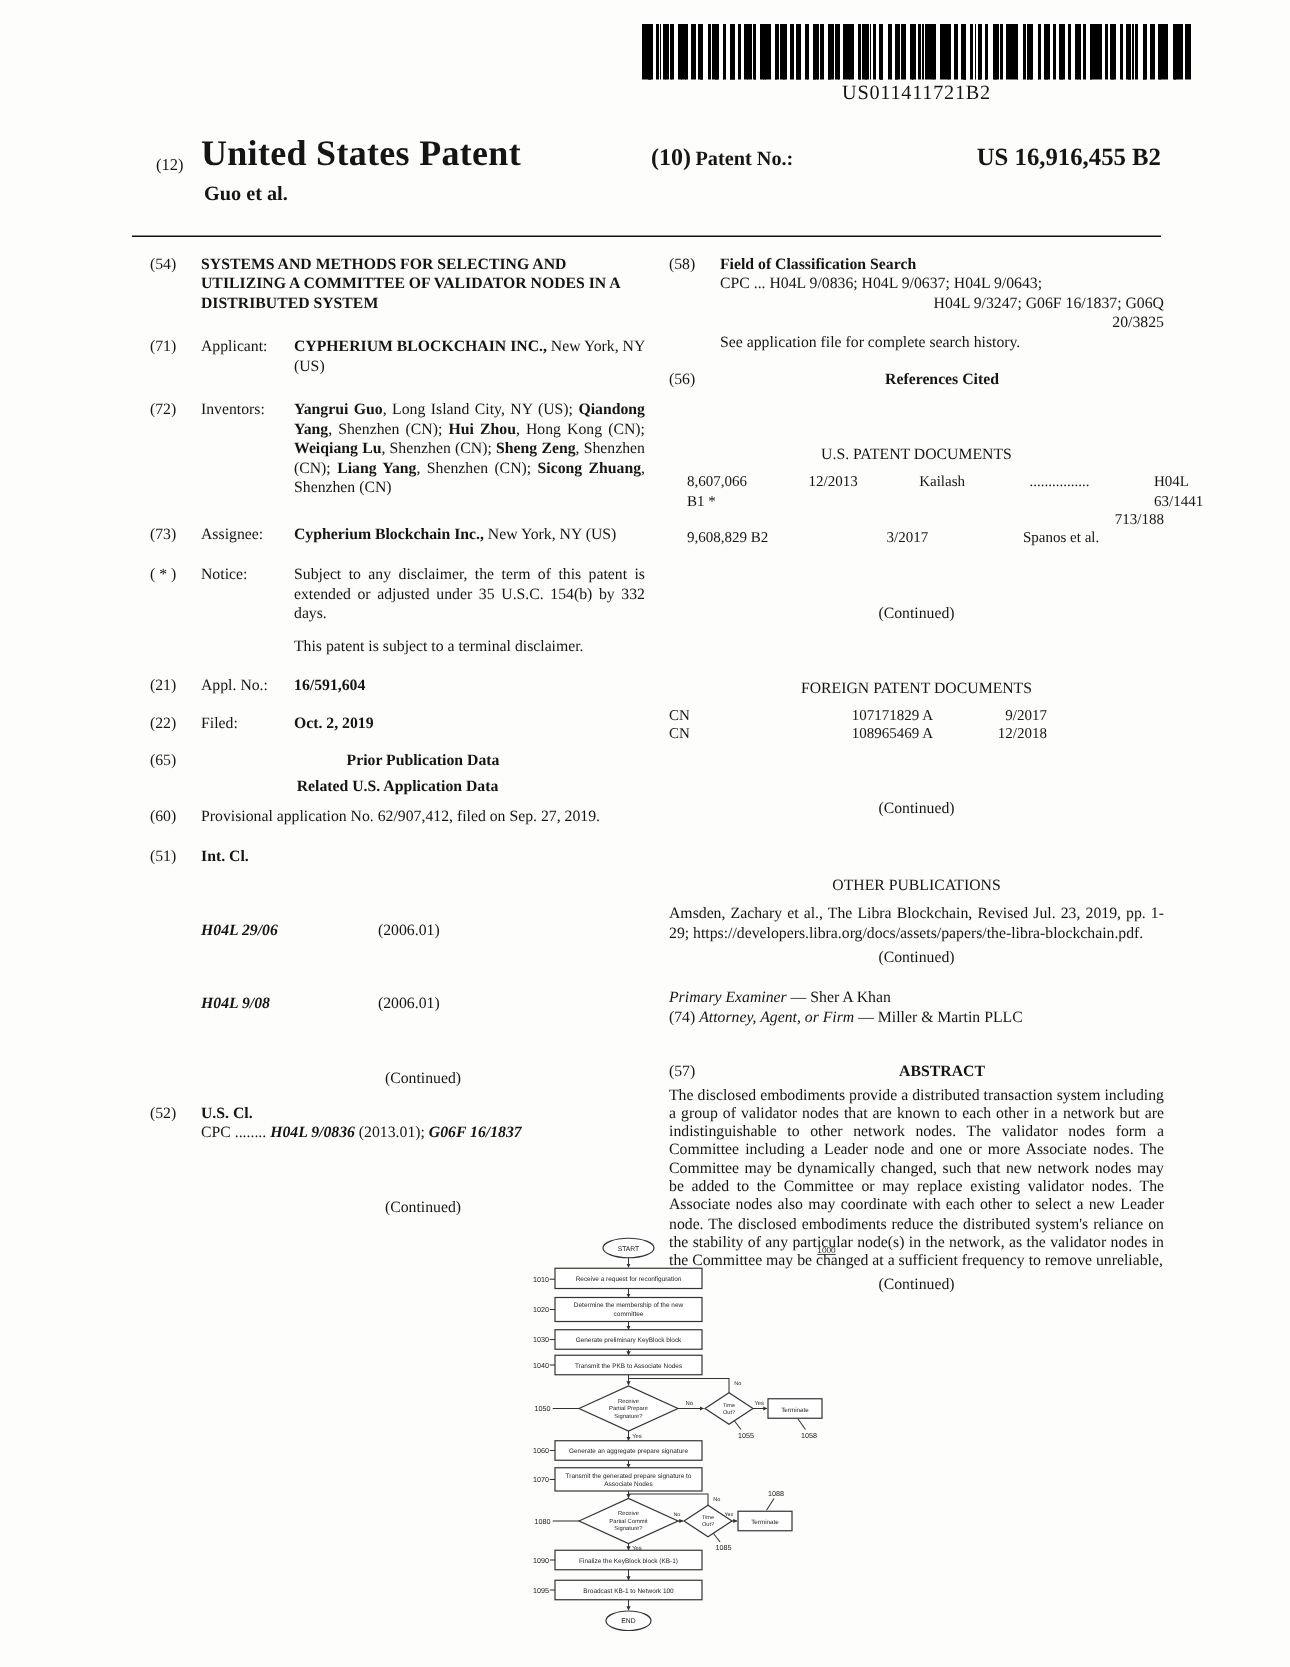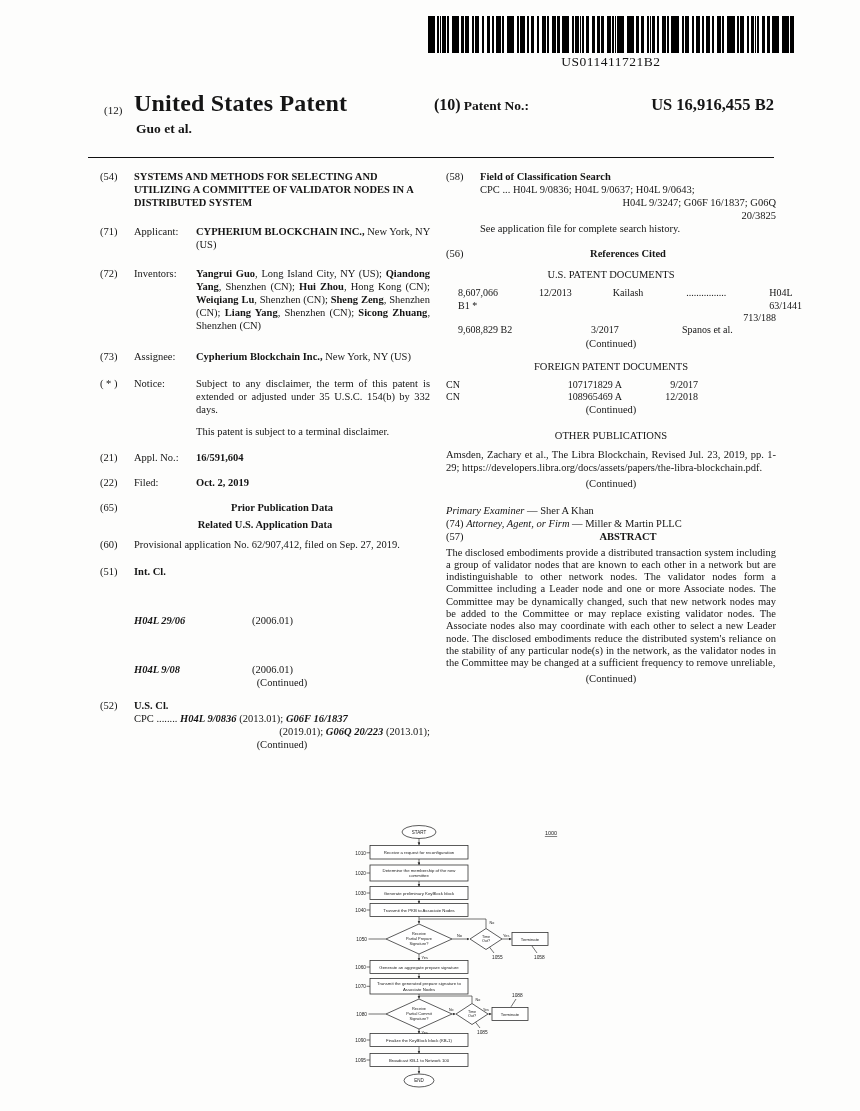--- a/index.html
+++ b/index.html
@@ -34,21 +34,21 @@
   .tag{width:34px;flex:none;}
   .ebody{flex:1;}
   .lab-row{display:flex;}
   .lab{width:62px;flex:none;}
   .lval{flex:1;}
   .b{font-weight:bold;}
   .bi{font-weight:bold;font-style:italic;}
   .i{font-style:italic;}
   .just{text-align:justify;}
   .chead{text-align:center;font-weight:bold;}
-  .ccent{text-align:center;}
+  .ccent{text-align:center;margin-top:37px;}
   .rt{text-align:right;}
   .title-text{font-weight:bold;text-align:left;}
   .p2{margin-top:9px;}
   .pubrow{display:flex;padding-left:24px;margin:5px 0 9px 0;}
   .pubdate{margin-left:34px;}
   .iclrow{display:flex;margin-top:36px;}
   .iclrow .code{width:118px;}
   .small-gap{margin-bottom:6px;}
 
   
@@ -177,21 +177,20 @@
         </div>
         <div class="ccent">(Continued)</div>
       </div>
     </div>
 
     <div class="entry">
       <span class="tag">(52)</span>
       <div class="ebody">
         <div class="b">U.S. Cl.</div>
         <div><span>CPC ........ </span><span class="bi">H04L 9/0836</span><span> (2013.01); </span><span class="bi">G06F 16/1837</span></div>
-        <div class="rt"><span>(2019.01); </span><span class="bi">G06Q 20/223</span><span> (2013.01);</span></div>
         <div class="ccent">(Continued)</div>
       </div>
     </div>
 
   </div>
 
   <div class="col">
 
     <div class="entry" style="margin-bottom:2px;">
       <span class="tag">(58)</span>
@@ -238,21 +237,21 @@
       <span class="f-n">108965469 A</span>
       <span class="f-d">12/2018</span>
     </div>
     <div class="ccent" style="margin-bottom:12px;">(Continued)</div>
 
     <div class="ccent small-gap">OTHER PUBLICATIONS</div>
     <div class="just">Amsden, Zachary et al., The Libra Blockchain, Revised Jul. 23, 2019, pp. 1-29; https://developers.libra.org/docs/assets/papers/the-libra-blockchain.pdf.</div>
     <div class="ccent" style="margin:3px 0 14px 0;">(Continued)</div>
 
     <div><span class="i">Primary Examiner</span><span> — Sher A Khan</span></div>
-    <div style="margin-bottom:0;"><span>(74)</span> <span class="i">Attorney, Agent, or Firm</span><span> — Miller &amp; Martin PLLC</span></div>
+    <div style="margin-bottom:23px;"><span>(74)</span> <span class="i">Attorney, Agent, or Firm</span><span> — Miller &amp; Martin PLLC</span></div>
 
     <div class="entry" style="margin-bottom:4px;">
       <span class="tag">(57)</span>
       <div class="ebody chead">ABSTRACT</div>
     </div>
     <div class="just" style="line-height:1.17;">The disclosed embodiments provide a distributed transaction system including a group of validator nodes that are known to each other in a network but are indistinguishable to other network nodes. The validator nodes form a Committee including a Leader node and one or more Associate nodes. The Committee may be dynamically changed, such that new network nodes may be added to the Committee or may replace existing validator nodes. The Associate nodes also may coordinate with each other to select a new Leader node. The disclosed embodiments reduce the distributed system's reliance on the stability of any particular node(s) in the network, as the validator nodes in the Committee may be changed at a sufficient frequency to remove unreliable,</div>
     <div class="ccent" style="margin-top:3px;">(Continued)</div>
 
   </div>
 </div>

